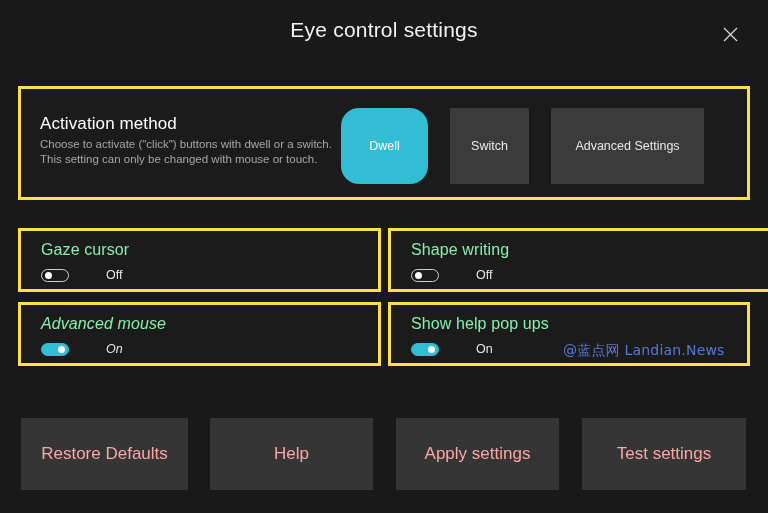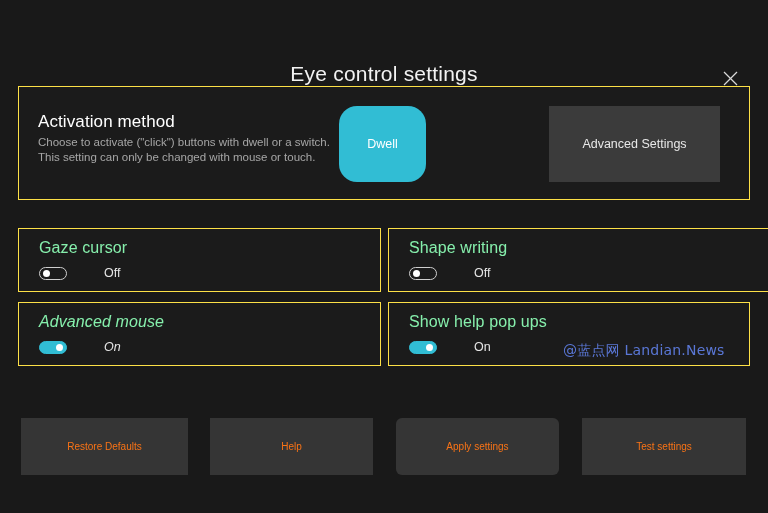--- a/index.html
+++ b/index.html
@@ -17,21 +17,20 @@
     -webkit-font-smoothing: antialiased;
   }
 
   
   .titlebar {
     position: absolute;
     left: 0;
     top: 0;
     width: 768px;
     height: 72px;
-    margin-top: 44px;
   }
   .title-text {
     position: absolute;
     left: 0;
     top: 18px;
     width: 768px;
     text-align: center;
     font-size: 21px;
     font-weight: 400;
     letter-spacing: 0.2px;
@@ -46,21 +45,21 @@
     display: flex;
     align-items: center;
     justify-content: center;
   }
   .close-btn svg { display: block; }
 
   
   .card {
     position: absolute;
     background: #1b1b1b;
-    border: 1px solid #fde047;
+    border: 3px solid #fde047;
     box-sizing: border-box;
   }
 
   
   #activation-card {
     left: 18px;
     top: 86px;
     width: 732px;
     height: 114px;
   }
@@ -96,21 +95,21 @@
     box-sizing: border-box;
     border: none;
     font-family: "Liberation Sans", sans-serif;
   }
   .act-btn.selected {
     background: #31bdd4;
     color: #ffffff;
   }
   #act-btn-0 { left: 320px; width: 87px; border-radius: 18px; }
   #act-btn-1 { left: 429px; width: 79px; }
-  #act-btn-2 { left: 530px; width: 171px; }
+  #act-btn-2 { left: 530px; width: 153px; }
 
   
   .toggle-card {
     height: 64px;
   }
   #toggle-card-0 { left: 18px;  top: 228px; width: 363px; }
   #toggle-card-1 { left: 388px; top: 228px; width: 431px; }
   #toggle-card-2 { left: 18px;  top: 302px; width: 363px; font-style: italic; }
   #toggle-card-3 { left: 388px; top: 302px; width: 362px; }
 
@@ -172,34 +171,34 @@
     color: #5a77d6;
     font-family: "DejaVu Sans", sans-serif;
     letter-spacing: 0.2px;
     white-space: nowrap;
   }
 
   
   .footer-btn {
     position: absolute;
     top: 418px;
-    height: 57px;
+    height: 72px;
     background: #353535;
-    color: #f97316;
-    font-size: 10px;
+    color: #fca5a5;
+    font-size: 17px;
     display: flex;
     align-items: center;
     justify-content: center;
     box-sizing: border-box;
     border: none;
     font-family: "Liberation Sans", sans-serif;
   }
   #footer-btn-0 { left: 21px;  width: 167px; }
   #footer-btn-1 { left: 210px; width: 163px; }
-  #footer-btn-2 { left: 396px; width: 163px; border-radius: 6px; }
+  #footer-btn-2 { left: 396px; width: 163px; }
   #footer-btn-3 { left: 582px; width: 164px; }
 </style>
 </head>
 <body>
 
 <div class="titlebar">
   <div class="title-text">Eye control settings</div>
   <div class="close-btn">
     <span>
       <svg width="15" height="15" viewBox="0 0 15 15">
@@ -210,20 +209,21 @@
   </div>
 </div>
 
 <div class="card" id="activation-card">
   <div class="activation-text">
     <p class="activation-title">Activation method</p>
     <p class="activation-desc">Choose to activate ("click") buttons with dwell or a switch. This setting can only be changed with mouse or touch.</p>
   </div>
 
   <button class="act-btn selected" id="act-btn-0">Dwell</button>
+  <button class="act-btn" id="act-btn-1">Switch</button>
   <button class="act-btn" id="act-btn-2">Advanced Settings</button>
 </div>
 
 <div class="card toggle-card" id="toggle-card-0">
   <div class="toggle-label">Gaze cursor</div>
   <div class="toggle-row">
     <span class="switch off">
         <span class="knob"></span>
       </span>
     <span class="switch-state">Off</span>

